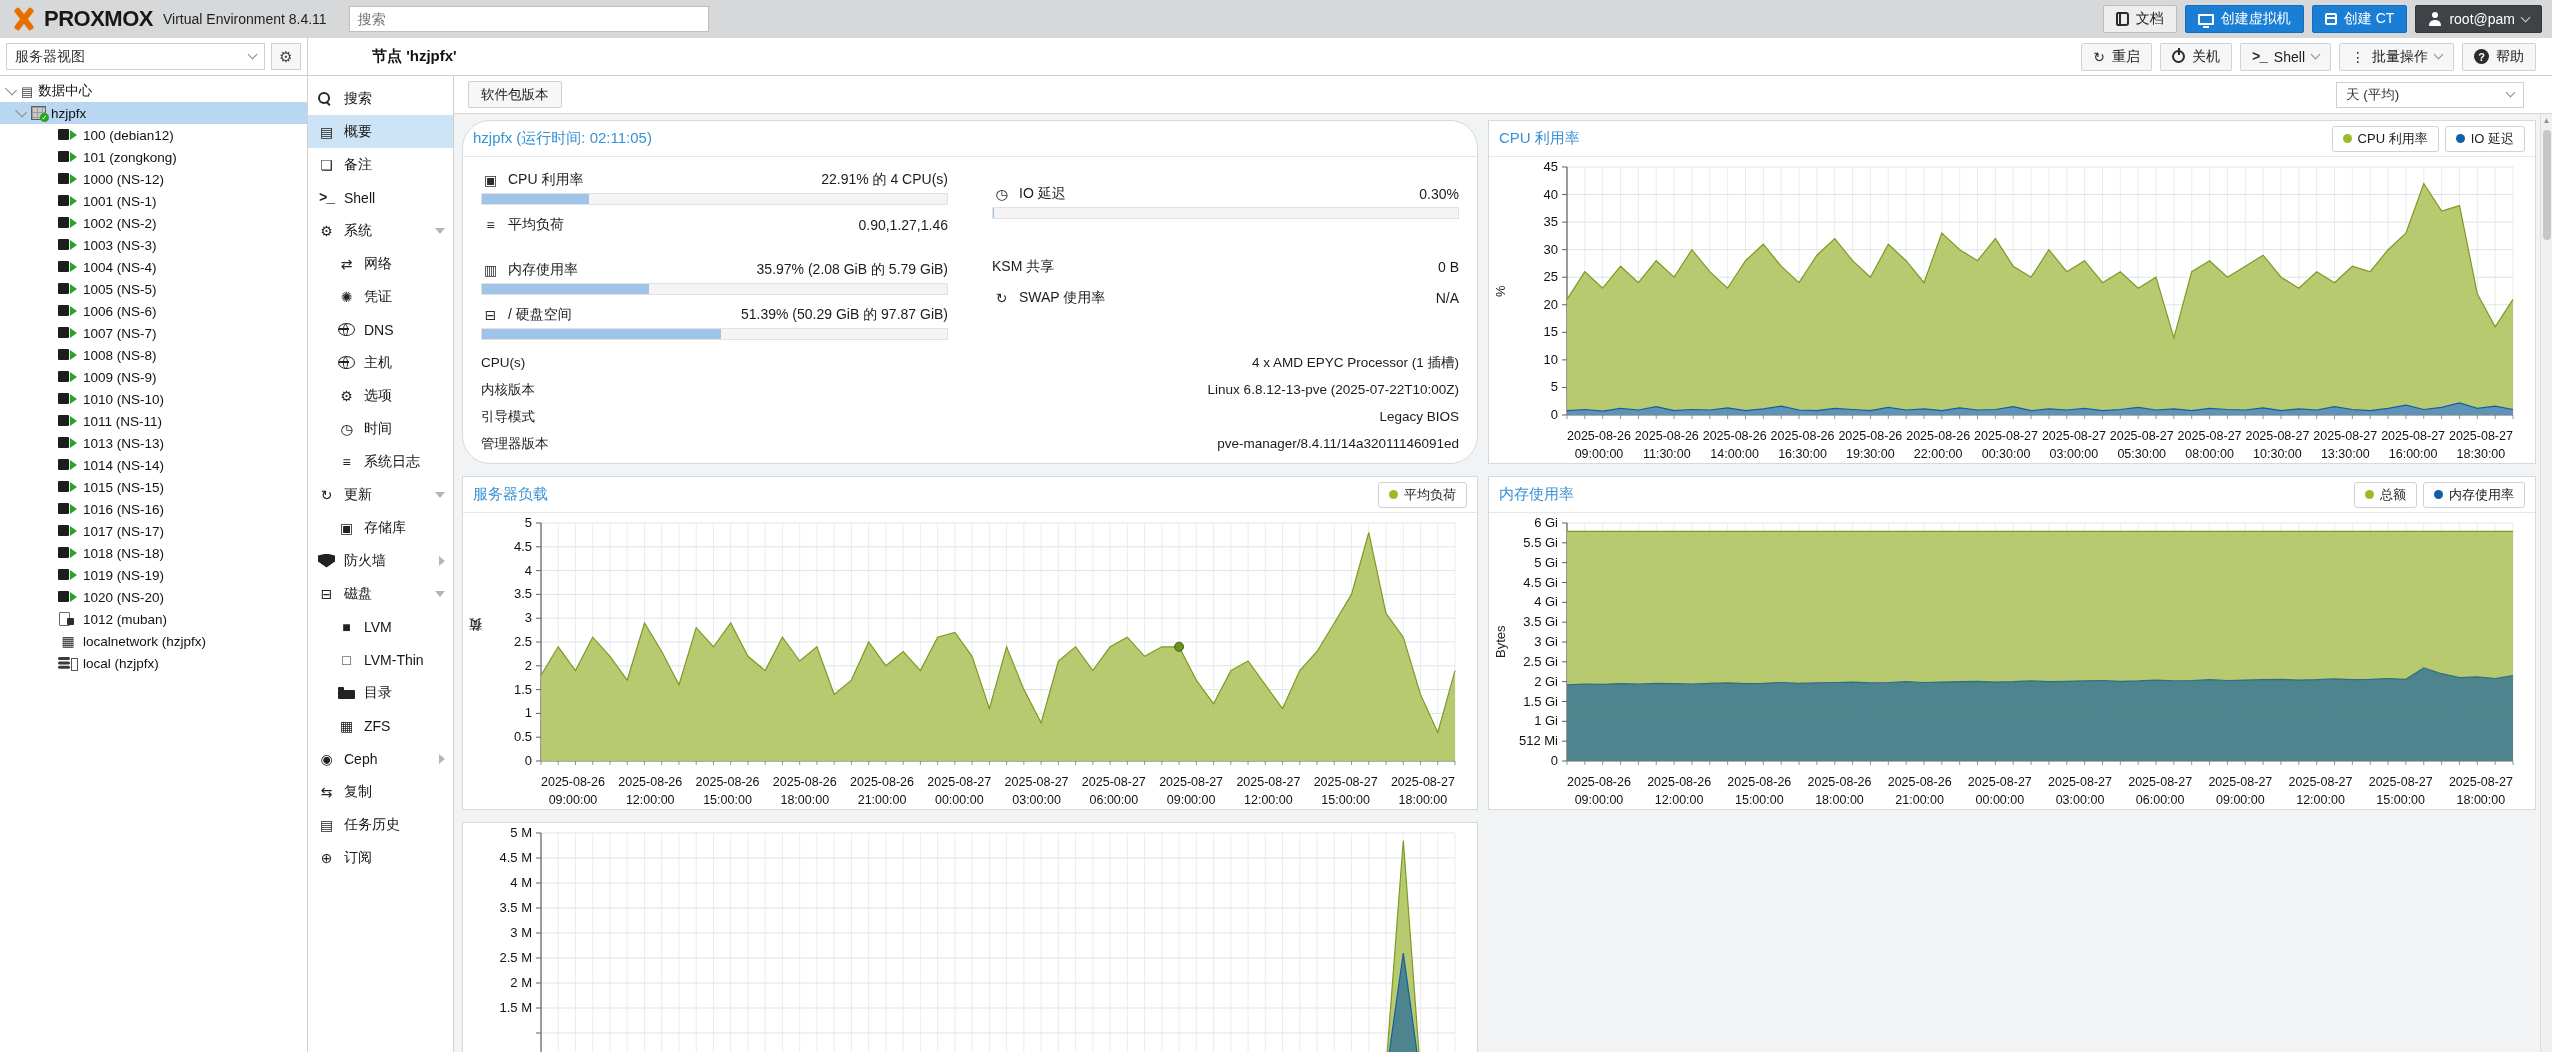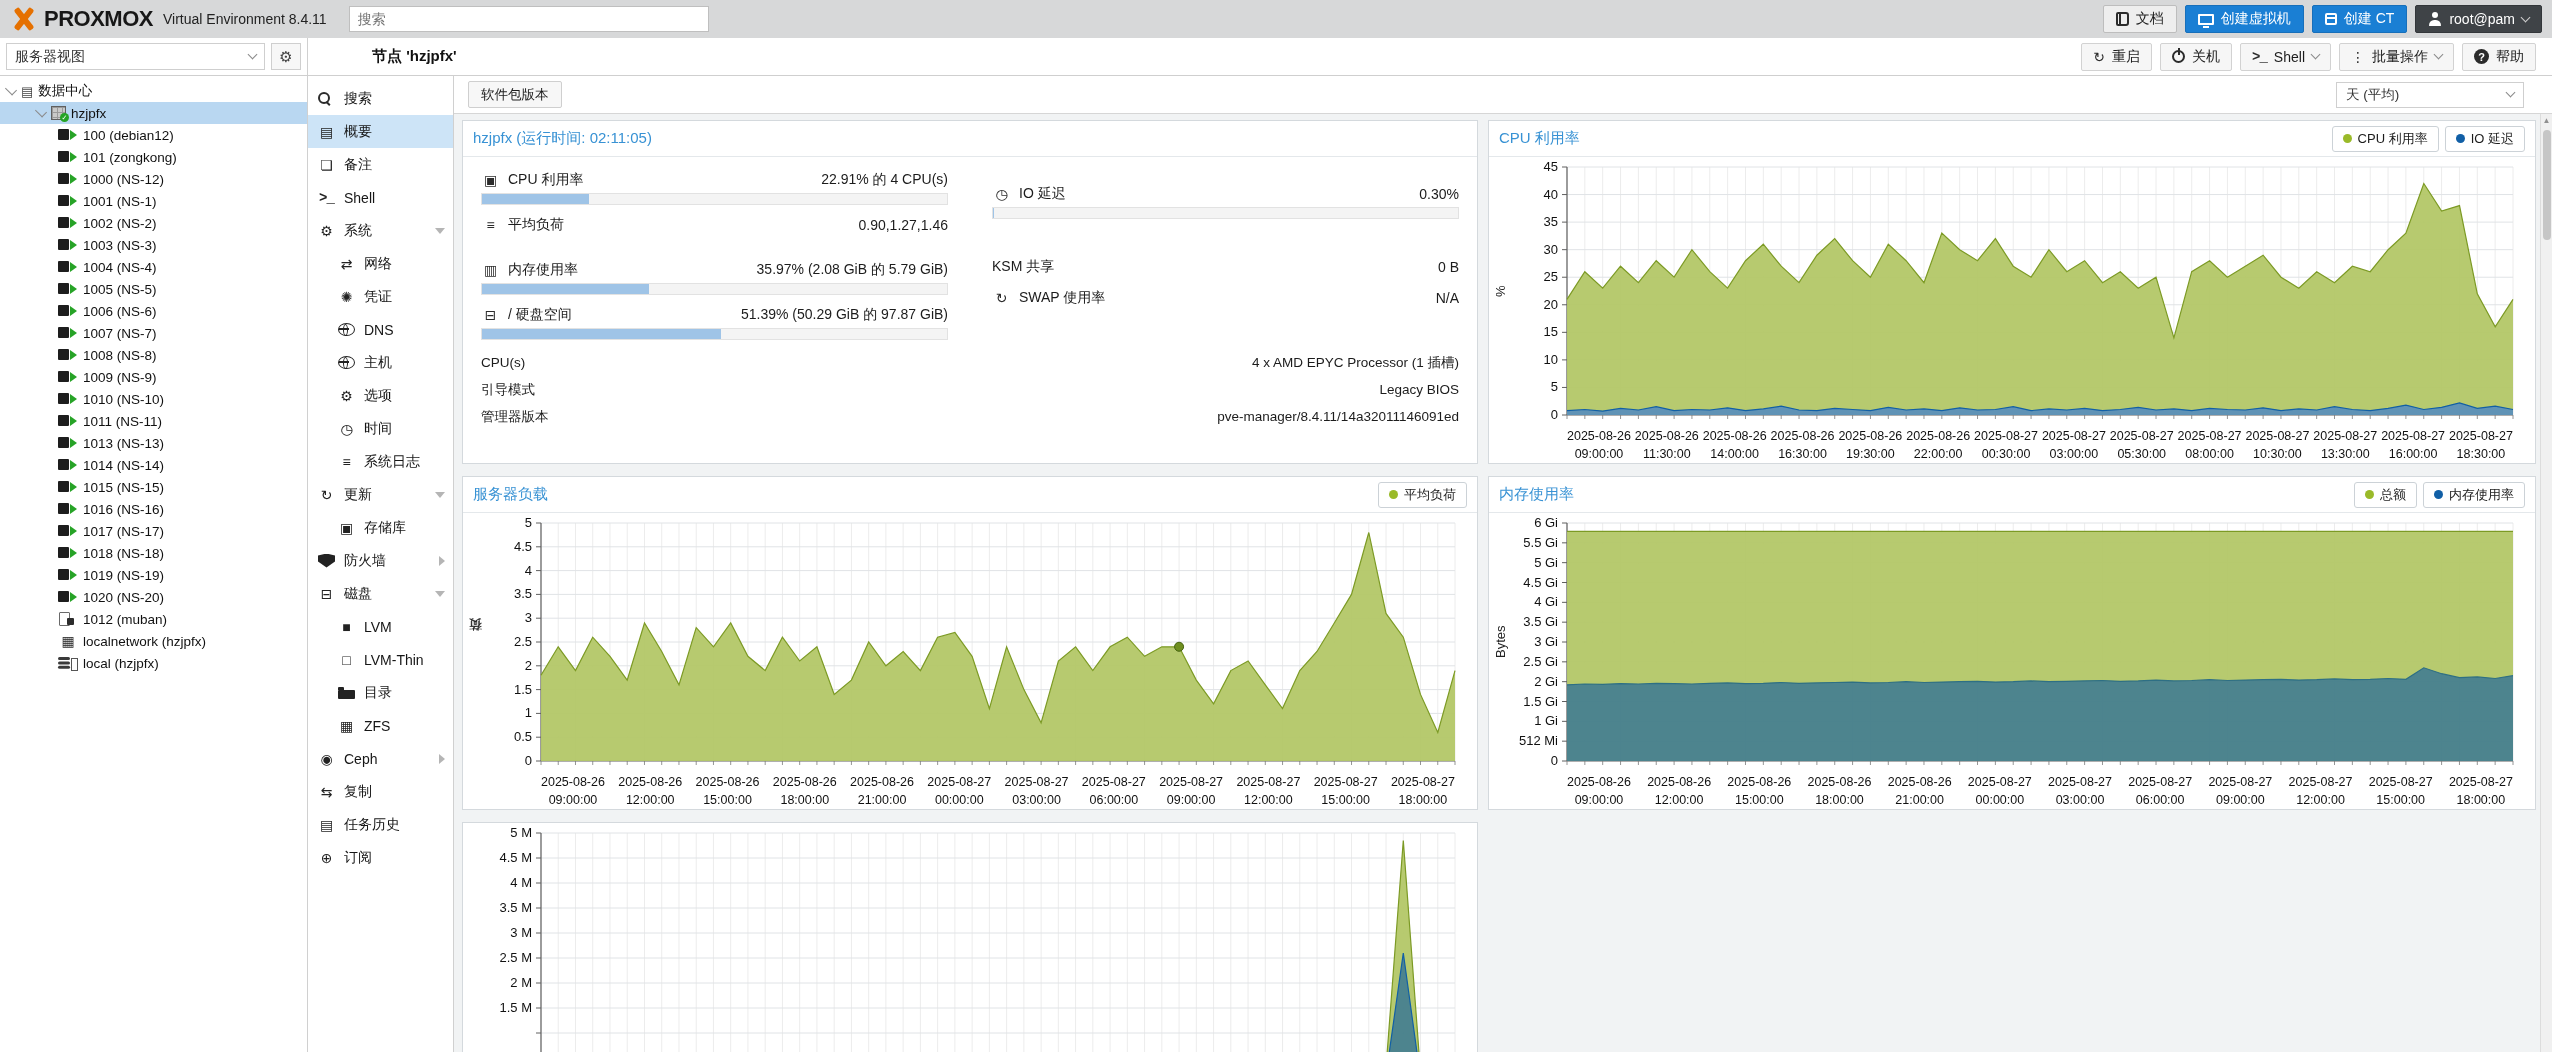--- a/index.html
+++ b/index.html
@@ -96,21 +96,21 @@
 
   .panels { flex:1; display:grid; grid-template-columns:1016px 1048px; gap:12px 10px; padding:6px 8px; align-content:start; overflow:hidden; }
   .panel { background:#fff; border:1px solid #d4d9dd; }
   .phead { height:36px; display:flex; align-items:center; justify-content:space-between; padding:0 10px; border-bottom:1px solid #e4e8eb; }
   .ptitle { color:#3892d4; font-size:15px; }
   .legend { display:flex; gap:6px; }
   .legend-btn { display:inline-flex; align-items:center; gap:6px; border:1px solid #ccd2d7; background:#fff; border-radius:3px; padding:3px 10px; font-size:13px; cursor:pointer; }
   .ldot { width:9px; height:9px; border-radius:50%; display:inline-block; }
 
   
-  .sum-panel { height:344px; overflow:hidden; }
+  .sum-panel { height:344px; overflow:hidden;border-radius:28px; }
   .sum-body { display:grid; grid-template-columns:1fr 1fr; column-gap:44px; padding:12px 18px 0; }
   .gauge { margin-bottom:9px; }
   .grow { display:flex; align-items:center; gap:8px; font-size:14px; height:22px; }
   .gicon { width:19px; font-size:14px; color:#2c2c2c; flex:0 0 auto; }
   .gv { margin-left:auto; }
   .pbar { height:12px; background:#f4f4f4; border:1px solid #e2e2e2; margin-top:2px; }
   .pbar i { display:block; height:100%; background:#9fc4e7; }
   .spacer14 { height:14px; }
   .sum-info { grid-column:1 / span 2; }
   .inforow { display:flex; align-items:center; padding:4.5px 0; font-size:13.5px; }
@@ -199,21 +199,21 @@
 </div>
 
 <div class="cols">
 
   <div class="tree-panel">
     <div class="tree-row">
       <span class="exp chev"></span>
       <span class="dc-icon icon">▤</span>
       <span>数据中心</span>
     </div>
-    <div class="tree-row selected" style="padding-left:36px">
+    <div class="tree-row selected" style="padding-left:16px">
       <span class="exp chev"></span>
       <span class="node-icon"></span>
       <span>hzjpfx</span>
     </div>
     <div id="tree-items">
         <div class="tree-row child">
           <span class="t-ic t-vm"></span>
           <span>100 (debian12)</span>
         </div>
         <div class="tree-row child">
@@ -503,20 +503,26 @@
                 <span>SWAP 使用率</span>
                 <span class="gv">N/A</span>
               </div>
             </div>
           </div>
           <div class="sum-info" id="sum-info">
               <div class="inforow">
                 <span>CPU(s)</span>
                 <span class="iv">
                   <span>4 x AMD EPYC Processor (1 插槽)</span>
+                </span>
+              </div>
+              <div class="inforow">
+                <span>内核版本</span>
+                <span class="iv">
+                  <span>Linux 6.8.12-13-pve (2025-07-22T10:00Z)</span>
                 </span>
               </div>
               <div class="inforow">
                 <span>引导模式</span>
                 <span class="iv">
                   <span>Legacy BIOS</span>
                 </span>
               </div>
               <div class="inforow">
                 <span>管理器版本</span>

